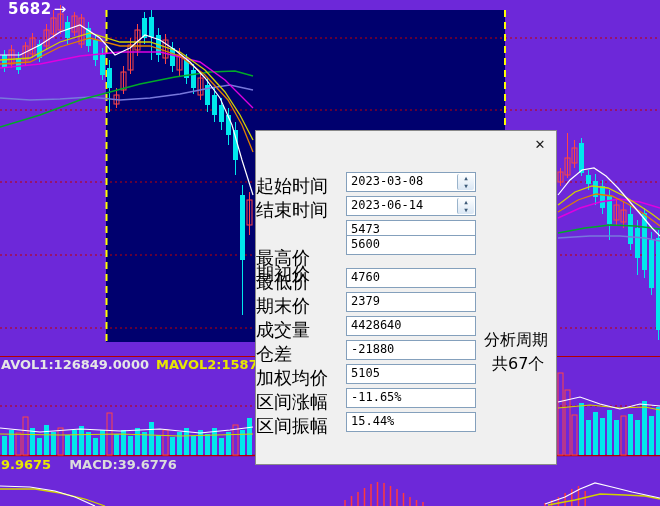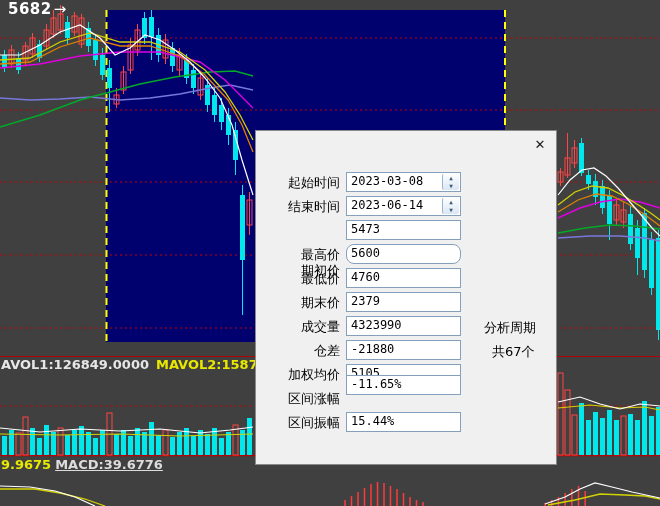--- a/index.html
+++ b/index.html
@@ -1,43 +1,43 @@
 <!DOCTYPE html>
 <html><head>
 <meta charset="utf-8">
 <style>
   html,body{margin:0;padding:0;background:#000;}
-  .screen{position:relative;width:660px;height:506px;background:#404040;overflow:hidden;
+  .screen{position:relative;width:660px;height:506px;background:#6d28d9;overflow:hidden;
           font-family:"DejaVu Sans",sans-serif;}
   .screen svg{position:absolute;left:0;top:0;}
   .ovl{position:absolute;white-space:nowrap;z-index:2;}
   .price-marker{left:8px;top:0px;color:#ffffff;font-size:15px;font-weight:bold;letter-spacing:.5px;}
   .price-marker .arrow{font-weight:normal;margin-left:2px;}
   .mavol-line{left:1px;top:357px;font-size:13px;font-weight:bold;}
   .mavol-line .w{color:#e6e6e6;} .mavol-line .y{color:#e8e800;margin-left:7px;}
   .macd-line{left:1px;top:457px;font-size:13px;font-weight:bold;}
-  .macd-line .y{color:#e8e800;} .macd-line .w{color:#dcdcdc;margin-left:4px;text-decoration:underline;}
+  .macd-line .y{color:#e8e800;} .macd-line .w{color:#dcdcdc;margin-left:18px;}
 
   .dialog{position:absolute;left:255px;top:130px;width:302px;height:335px;z-index:3;
           background:#f0f0f0;border:1px solid #8a8a8a;box-sizing:border-box;}
   .dlg-titlebar{position:absolute;left:0;top:0;width:100%;height:26px;}
   .dlg-title{position:absolute;left:10px;top:7px;font-size:13px;color:#000;}
   .dlg-close{position:absolute;right:7px;top:5px;width:18px;height:17px;text-align:center;
              line-height:17px;font-size:13px;color:#1a1a1a;cursor:default;}
-  .fld-label{position:absolute;left:0;width:84px;text-align:right;font-size:13px;color:#000;}
-  .fld-box{position:absolute;left:90px;width:115px;height:20px;background:#fff;
+  .fld-label{position:absolute;left:0;width:84px;text-align:left;font-size:18px;color:#000;}
+  .fld-box{position:absolute;left:90px;width:130px;height:20px;background:#fff;
            border:1px solid #84a0bc;box-sizing:border-box;
            font-family:"DejaVu Sans Mono",monospace;font-size:12px;color:#000;
            line-height:17px;padding-left:4px;overflow:hidden;}
   .spin{position:absolute;right:1px;top:1px;width:16px;height:16px;border-left:1px solid #9ab4cc;
         background:linear-gradient(#fdfeff,#d9e6f4);border-radius:2px;}
   .spin .up,.spin .dn{position:absolute;left:0;width:100%;height:8px;text-align:center;
         font-size:6px;line-height:8px;color:#3c5a78;}
   .spin .up{top:0;} .spin .dn{bottom:0;}
-  .dlg-note{position:absolute;font-size:13px;color:#000;}
+  .dlg-note{position:absolute;font-size:16px;color:#000;margin-top:11px;}
   .dlg-btn{position:absolute;left:223px;top:302px;width:64px;height:23px;box-sizing:border-box;
            background:linear-gradient(#f8f8f8,#e3e3e3);border:1px solid #5a7ca2;
            outline:1px dotted #404040;outline-offset:-4px;
            font-size:13px;color:#000;text-align:center;line-height:20px;cursor:default;}
 </style>
 </head>
 <body>
 
 <div class="screen">
 
@@ -271,33 +271,33 @@
             <div class="dn">▼</div>
           </div></div>
         <div class="fld-label" style="top: 67px;">结束时间</div>
         <div class="fld-box" style="top: 65px;"><span>2023-06-14</span><div class="spin">
             <div class="up">▲</div>
             <div class="dn">▼</div>
           </div></div>
         <div class="fld-label" style="top: 91px; margin-top: 40px;">期初价</div>
         <div class="fld-box" style="top: 89px;"><span>5473</span></div>
         <div class="fld-label" style="top: 115px;">最高价</div>
-        <div class="fld-box" style="top: 113px; border-radius: 8px;"><span>5600</span></div>
+        <div class="fld-box" style="top: 104px;"><span>5600</span></div>
         <div class="fld-label" style="top: 139px;">最低价</div>
         <div class="fld-box" style="top: 137px;"><span>4760</span></div>
         <div class="fld-label" style="top: 163px;">期末价</div>
         <div class="fld-box" style="top: 161px;"><span>2379</span></div>
         <div class="fld-label" style="top: 187px;">成交量</div>
-        <div class="fld-box" style="top: 185px;"><span>4323990</span></div>
+        <div class="fld-box" style="top: 185px;"><span>4428640</span></div>
         <div class="fld-label" style="top: 211px;">仓差</div>
         <div class="fld-box" style="top: 209px;"><span>-21880</span></div>
         <div class="fld-label" style="top: 235px;">加权均价</div>
         <div class="fld-box" style="top: 233px;"><span>5105</span></div>
         <div class="fld-label" style="top: 259px;">区间涨幅</div>
-        <div class="fld-box" style="top: 244px;"><span>-11.65%</span></div>
+        <div class="fld-box" style="top: 257px;"><span>-11.65%</span></div>
         <div class="fld-label" style="top: 283px;">区间振幅</div>
         <div class="fld-box" style="top: 281px;"><span>15.44%</span></div>
       </div>
     <div class="dlg-note" style="left:228px;top:188px;">分析周期</div>
     <div class="dlg-note" style="left:236px;top:212px;">共67个</div>
   </div>
 
 </div>
 
 </body></html>

